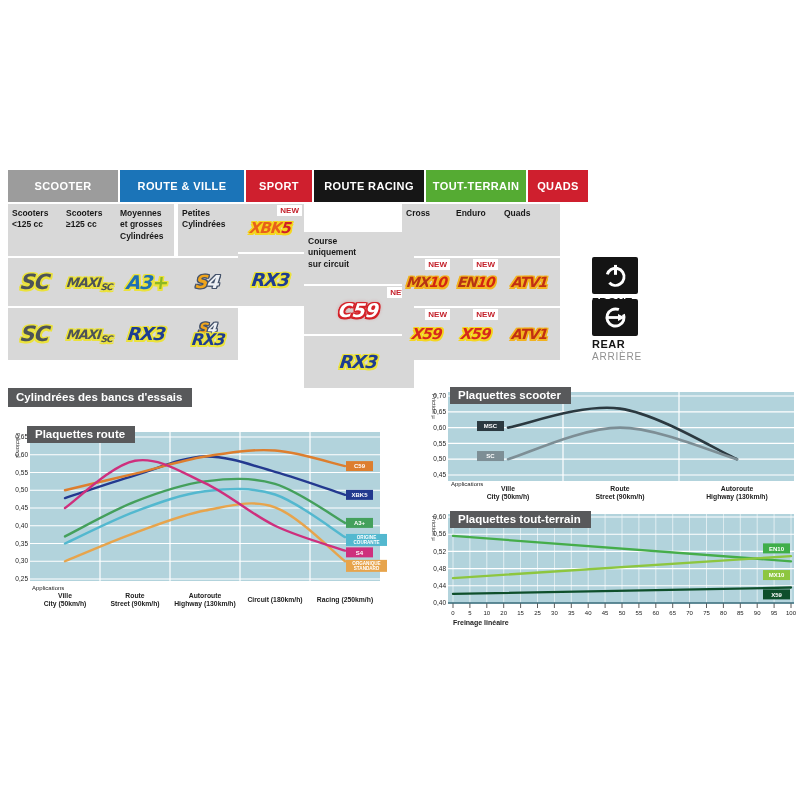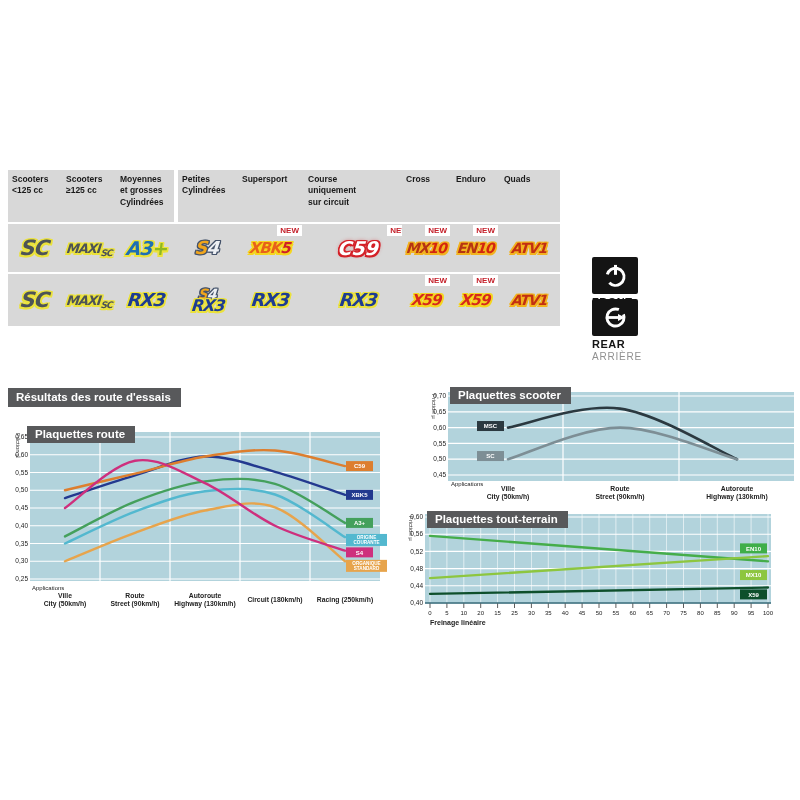--- a/index.html
+++ b/index.html
@@ -62,27 +62,35 @@
   .pos-fr{font-size:10px;color:#909090;letter-spacing:.8px;margin-top:1px;}
 
   
   #section-title{position:absolute;left:8px;top:388px;background:#58595b;color:#fff;
                  font-weight:bold;font-size:11.5px;padding:3px 10px 4px 8px;}
   .chart{position:absolute;}
   .chart-title{position:absolute;background:#58595b;color:#fff;font-weight:bold;
                font-size:11.5px;padding:2px 10px 3px 8px;z-index:2;}
   #chart-route{left:8px;top:420px;width:390px;height:200px;}
   #chart-scooter{left:425px;top:385px;width:375px;height:120px;}
-  #chart-tout{left:402px;top:508px;width:375px;height:128px;}
+  #chart-tout{left:425px;top:508px;width:375px;height:128px;}
   svg{display:block;}
 </style>
 </head>
 <body>
 
 <div id="brake-table">
+    <div class="group-row">
+      <div class="group-cell" style="width: 110px; background: rgb(156, 156, 156);">SCOOTER</div>
+      <div class="group-cell" style="width: 124px; background: rgb(27, 116, 184);">ROUTE &amp; VILLE</div>
+      <div class="group-cell" style="width: 66px; background: rgb(207, 31, 46);">SPORT</div>
+      <div class="group-cell" style="width: 110px; background: rgb(22, 22, 22);">ROUTE RACING</div>
+      <div class="group-cell" style="width: 100px; background: rgb(85, 171, 51);">TOUT-TERRAIN</div>
+      <div class="group-cell" style="width: 60px; background: rgb(207, 31, 46);">QUADS</div>
+    </div>
     <div class="cols-row">
       <div class="col" style="width: 54px;">
         <div class="cell sub-cell" style="width: 54px;">Scooters
 &lt;125 cc</div>
         <div class="cell logo-cell" style="width: 54px;">
           <div class="logo lg-sc"><span style="color: rgb(77, 83, 87);">SC</span></div>
         </div>
         <div class="cell logo-cell rear-cell" style="width: 54px;">
           <div class="logo lg-sc"><span style="color: rgb(77, 83, 87);">SC</span></div>
         </div>
@@ -113,30 +121,29 @@
 Cylindrées</div>
         <div class="cell logo-cell" style="width: 60px;">
           <div class="logo lg-s4"><span style="color: rgb(240, 165, 28);">S</span><span style="color: rgb(237, 240, 244);">4</span></div>
         </div>
         <div class="cell logo-cell rear-cell" style="width: 60px;">
           <div class="logo lg-s4-sm"><span style="color: rgb(240, 165, 28);">S</span><span style="color: rgb(237, 240, 244);">4</span></div>
           <div class="logo lg-rx3-sm"><span style="color: rgb(29, 60, 146);">RX3</span></div>
         </div>
       </div>
       <div class="col" style="width: 66px;">
-        <div class="cell sub-cell" style="width: 66px;">Supersport</div>
         <div class="cell logo-cell" style="width: 66px;">
           <div class="new-badge">NEW</div>
           <div class="logo lg-xbk5"><span style="color: rgb(232, 97, 26);">XBK</span><span style="color: rgb(207, 32, 39);">5</span></div>
         </div>
         <div class="cell logo-cell rear-cell" style="width: 66px;">
           <div class="logo lg-rx3"><span style="color: rgb(29, 60, 146);">RX3</span></div>
         </div>
       </div>
-      <div class="col" style="width: 98px;">
+      <div class="col" style="width: 98px; margin-top: 28px;">
         <div class="cell sub-cell" style="width: 110px;">Course
 uniquement
 sur circuit</div>
         <div class="cell logo-cell" style="width: 110px;">
           <div class="new-badge">NEW</div>
           <div class="logo lg-c59"><span style="color: rgb(255, 255, 255);">C59</span></div>
         </div>
         <div class="cell logo-cell rear-cell" style="width: 110px;">
           <div class="logo lg-rx3"><span style="color: rgb(29, 60, 146);">RX3</span></div>
         </div>
@@ -191,21 +198,21 @@
     <svg width="27" height="27" viewBox="0 0 24 24">
       <circle cx="12" cy="12" r="7.6" fill="none" stroke="#fff" stroke-width="2.6" stroke-dasharray="36 6" transform="rotate(20 12 12)"></circle>
       <line x1="4" y1="12" x2="15" y2="12" stroke="#fff" stroke-width="2.5"></line>
       <polygon points="20.5,12 14.2,8.9 14.2,15.1" fill="#fff"></polygon>
     </svg>
   </div>
   <div class="pos-en">REAR</div>
   <div class="pos-fr">ARRIÈRE</div>
 </div>
 
-<div id="section-title">Résultats des route d'essais</div>
+<div id="section-title">Cylindrées des bancs d'essais</div>
 
 <div class="chart" id="chart-route">
   <div class="chart-title" style="left:19px;top:6px">Plaquettes route</div>
   <svg id="svg-route" width="390" height="200">
       <rect x="22" y="12" width="350" height="149" fill="#b2d3dc"></rect>
       <line x1="22" y1="17" x2="372" y2="17" stroke="#fff" stroke-width="1.2"></line>
       <text x="20" y="19.2" fill="#222" font-size="6.5" text-anchor="end">0,65</text>
       <line x1="22" y1="34.75" x2="372" y2="34.75" stroke="#fff" stroke-width="1.2"></line>
       <text x="20" y="36.95" fill="#222" font-size="6.5" text-anchor="end">0,60</text>
       <line x1="22" y1="52.5" x2="372" y2="52.5" stroke="#fff" stroke-width="1.2"></line>

